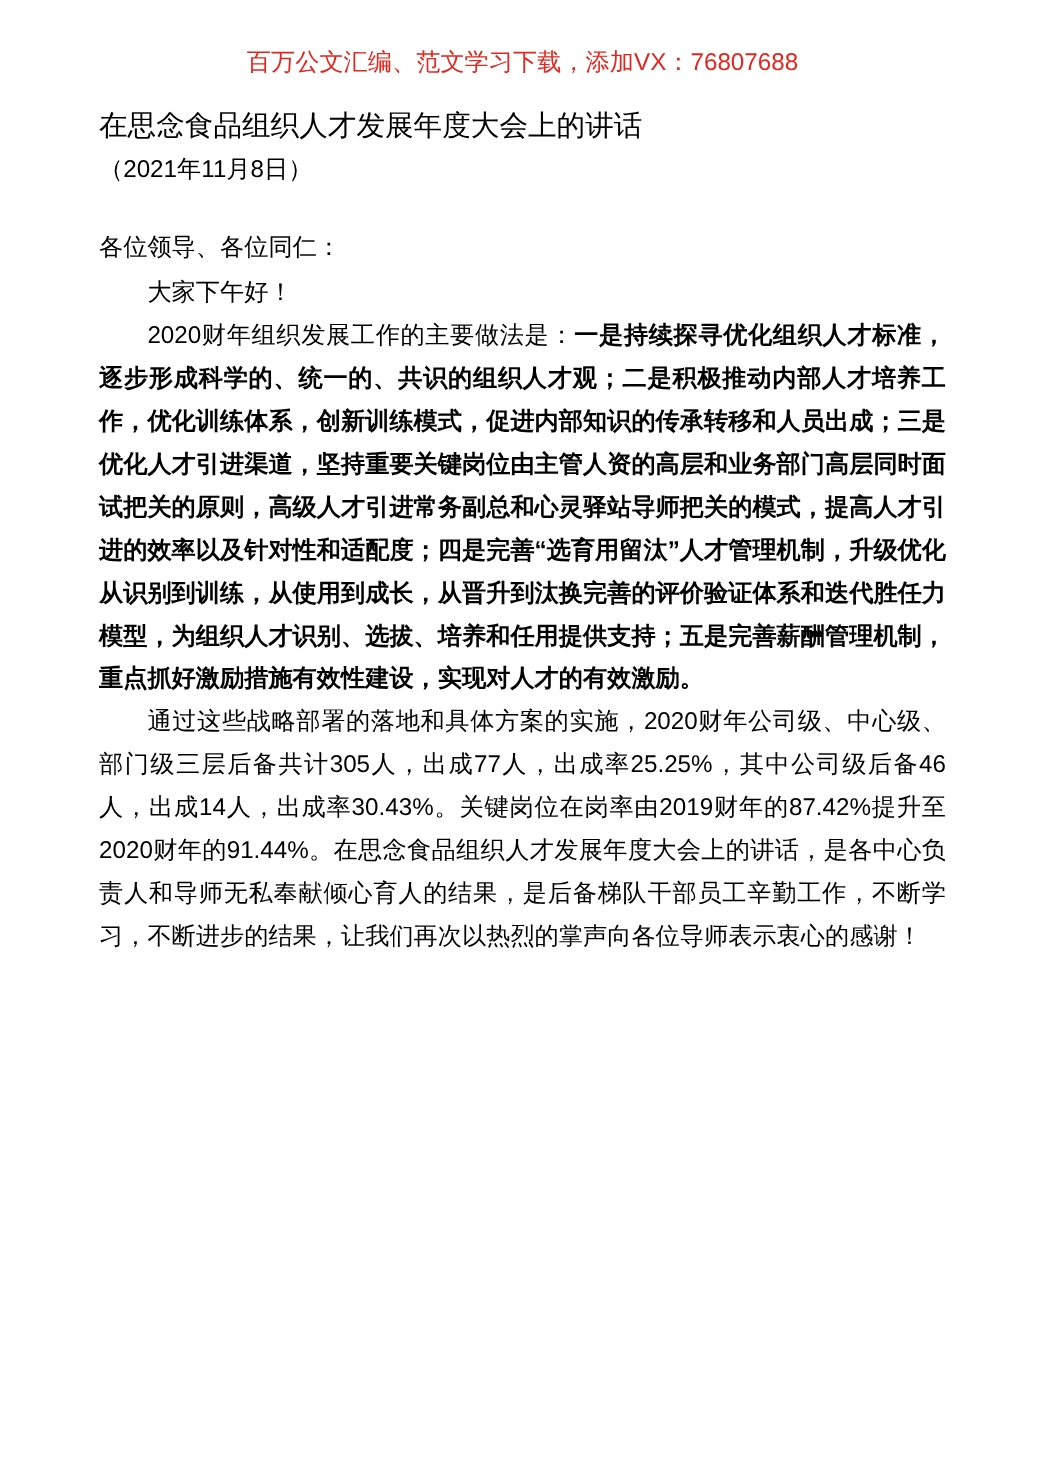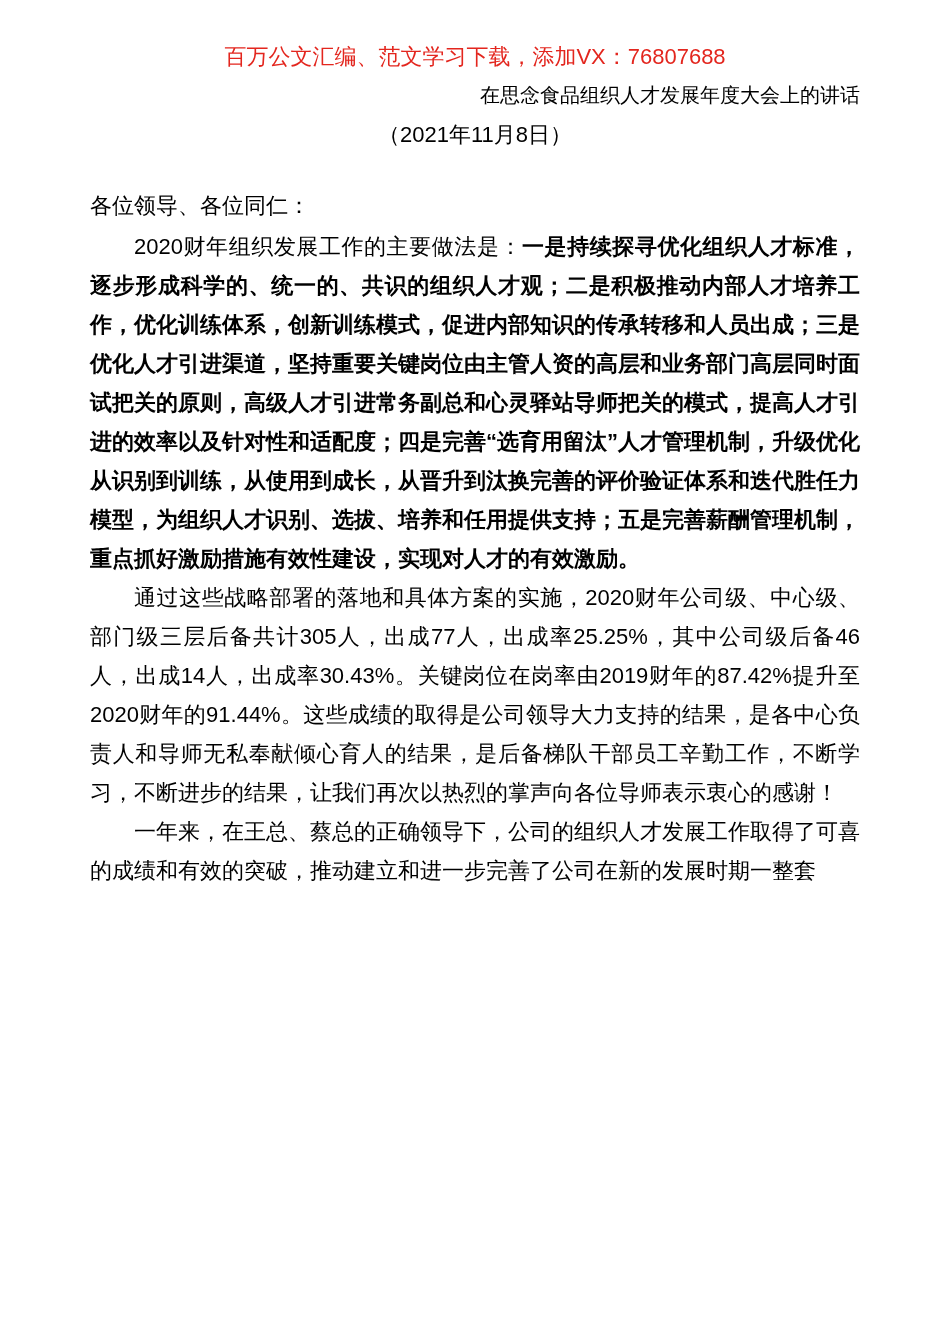--- a/index.html
+++ b/index.html
@@ -15,27 +15,27 @@
     padding: 37px 90px 0 90px;
     overflow: hidden;
   }
   .notice {
     text-align: center;
     font-size: 22px;
     line-height: 39px;
     color: #e3261e;
   }
   .doc-title {
-    text-align: right;
-    font-size: 20px;
+    margin-top: 19px;
+    text-align: left;
+    font-size: 26px;
     line-height: 39px;
     font-weight: normal;
   }
   .doc-date {
-    text-align: center;
     font-size: 22px;
     line-height: 39px;
   }
   .body-text {
     margin-top: 34px;
     font-size: 22px;
     line-height: 39px;
     text-align: justify;
   }
   .body-text p { text-indent: 2em; }
@@ -71,30 +71,30 @@
   <div class="notice">百万公文汇编、范文学习下载，添加VX：76807688</div>
 
   <h1 class="doc-title">在思念食品组织人才发展年度大会上的讲话</h1>
 
   <div class="doc-date">（2021年11月8日）</div>
 
   <div class="body-text">
 
     <p class="no-indent">各位领导、各位同仁：</p>
 
+    <p>大家下午好！</p>
 
 
 
     <p>
       <span>2020财年组织发展工作的主要做法是：</span><span class="bold-run">一是持续探寻优化组织人才标准，逐步形成科学的、统一的、共识的组织人才观；二是积极推动内部人才培养工作，优化训练体系，创新训练模式，促进内部知识的传承转移和人员出成；三是优化人才引进渠道，坚持重要关键岗位由主管人资的高层和业务部门高层同时面试把关的原则，高级人才引进常务副总和心灵驿站导师把关的模式，提高人才引进的效率以及针对性和适配度；四是完善“选育用留汰”人才管理机制，升级优化从识别到训练，从使用到成长，从晋升到汰换完善的评价验证体系和迭代胜任力模型，为组织人才识别、选拔、培养和任用提供支持；五是完善薪酬管理机制，重点抓好激励措施有效性建设，实现对人才的有效激励。</span>
     </p>
 
-    <p>通过这些战略部署的落地和具体方案的实施，2020财年公司级、中心级、部门级三层后备共计305人，出成77人，出成率25.25%，其中公司级后备46人，出成14人，出成率30.43%。关键岗位在岗率由2019财年的87.42%提升至2020财年的91.44%。这些成绩的取得是公司领导大力支持的结果，是各中心负责人和导师无私奉献倾心育人的结果，是后备梯队干部员工辛勤工作，不断学习，不断进步的结果，让我们再次以热烈的掌声向各位导师表示衷心的感谢！</p>
+    <p>通过这些战略部署的落地和具体方案的实施，2020财年公司级、中心级、部门级三层后备共计305人，出成77人，出成率25.25%，其中公司级后备46人，出成14人，出成率30.43%。关键岗位在岗率由2019财年的87.42%提升至2020财年的91.44%。在思念食品组织人才发展年度大会上的讲话，是各中心负责人和导师无私奉献倾心育人的结果，是后备梯队干部员工辛勤工作，不断学习，不断进步的结果，让我们再次以热烈的掌声向各位导师表示衷心的感谢！</p>
 
-    <p>一年来，在王总、蔡总的正确领导下，公司的组织人才发展工作取得了可喜的成绩和有效的突破，推动建立和进一步完善了公司在新的发展时期一整套</p>
 
   </div>
 
   <div class="page-footer">
     <span>★政论文公众号</span>
     <span class="footer-dash">—</span>
     <span class="footer-page-number">1</span>
     <span class="footer-dash right">—</span>
   </div>
 

